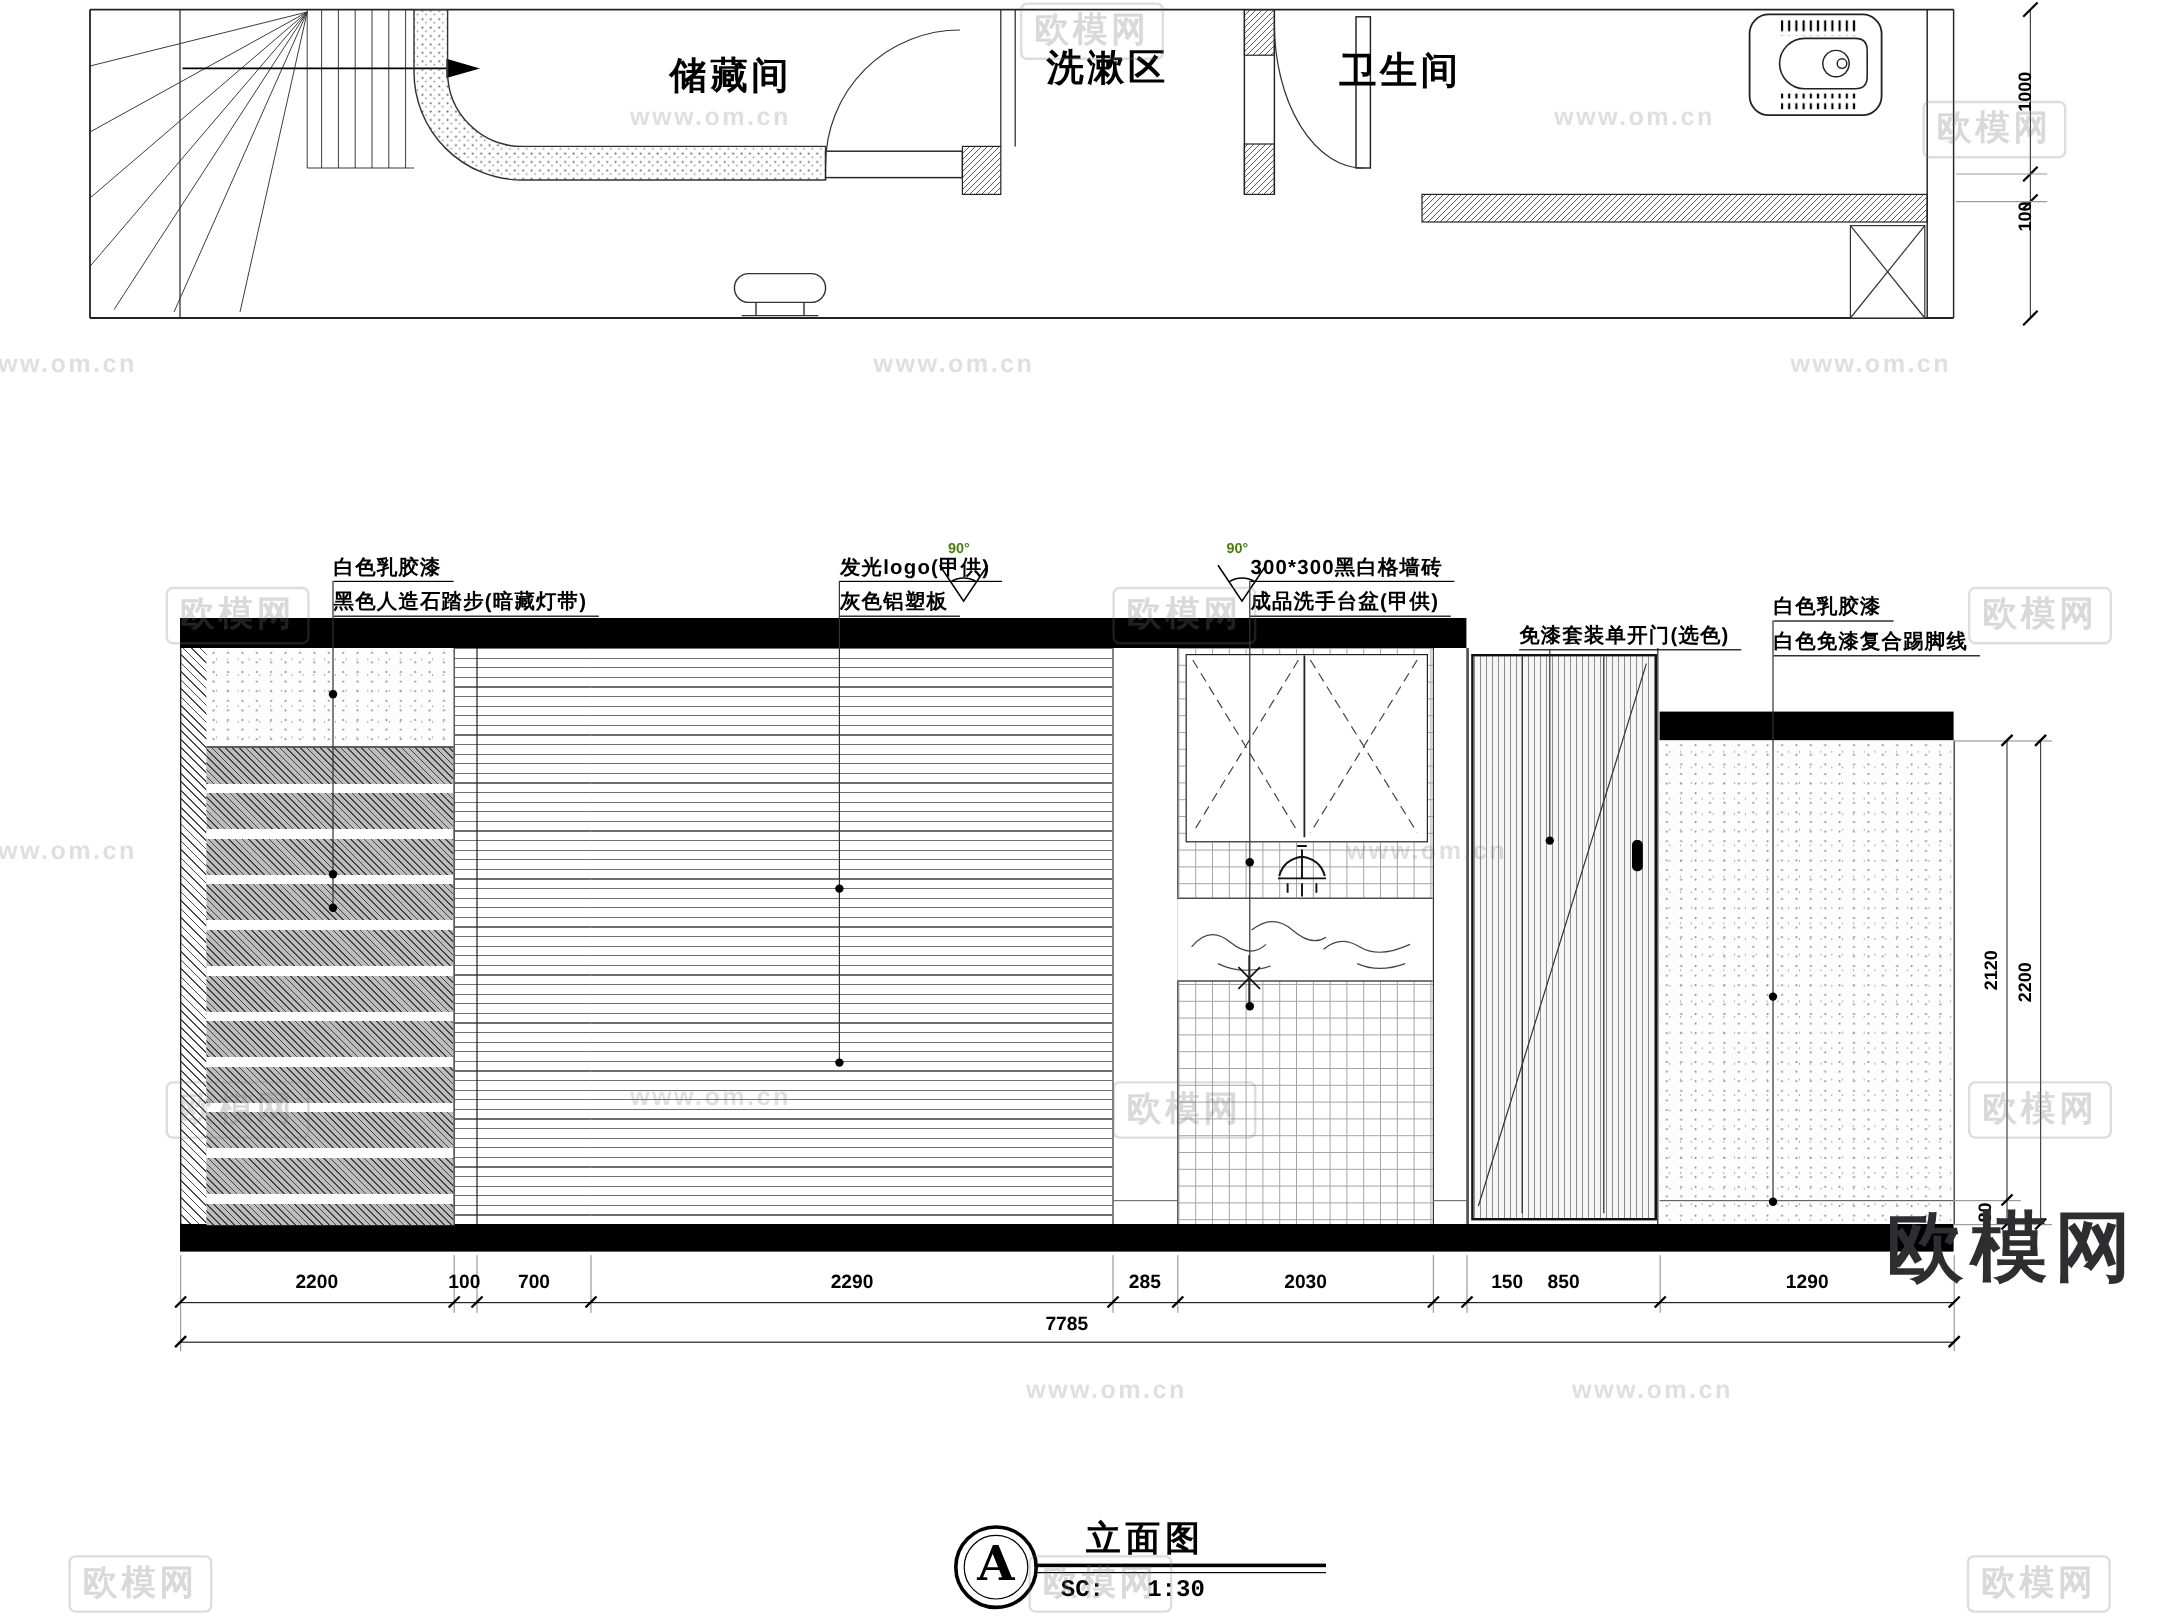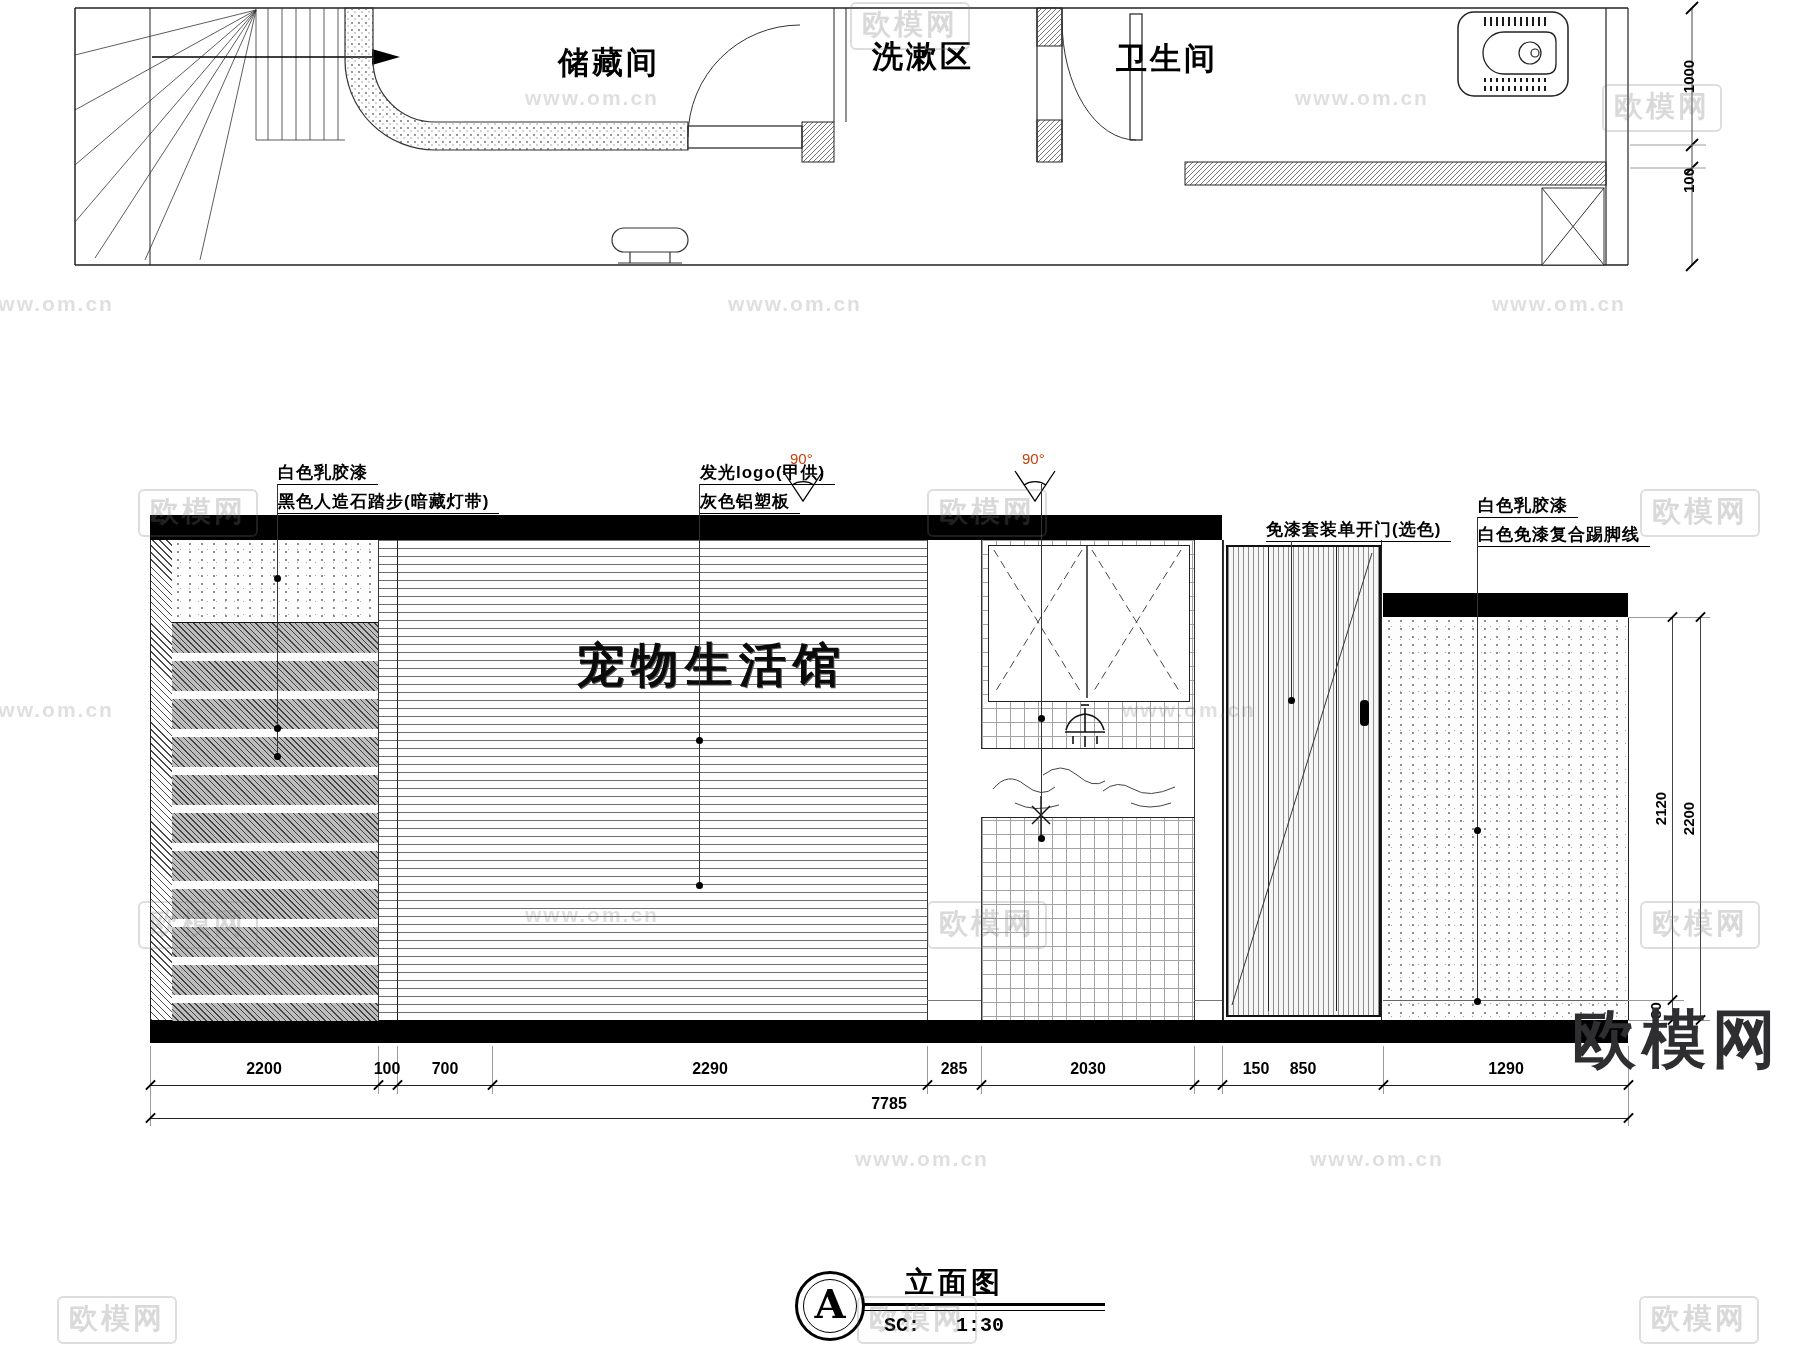--- a/index.html
+++ b/index.html
@@ -11,21 +11,21 @@
   .vline{position:absolute;background:#222;width:1px;}
   .lead{position:absolute;width:1px;background:#333;}
   .dot{position:absolute;width:7px;height:7px;background:#000;border-radius:50%;}
   .tick{position:absolute;width:13px;height:2px;background:#000;transform:rotate(-45deg);}
   .ext{position:absolute;width:1px;background:#9b9b9b;}
   .exth{position:absolute;height:1px;background:#9b9b9b;}
   
   .annblock{position:absolute;}
   .annline{display:block;font-size:17px;font-weight:bold;line-height:19px;letter-spacing:1px;
     border-bottom:1.5px solid #000;padding:0 10px 2px 0;width:max-content;margin-bottom:7px;color:#000;}
-  .angle{position:absolute;font-size:15px;font-weight:normal;color:#c2410c;}
+  .angle{position:absolute;font-size:12px;font-weight:bold;color:#4d7c0f;}
   
   .bar{position:absolute;background:#000;}
   .stipple{position:absolute;background-color:#fdfdfd;
     background-image:radial-gradient(circle,#8f8f8f .8px,transparent .95px),
                      radial-gradient(circle,#ababab .7px,transparent .85px);
     background-size:12px 8px,9px 13px;background-position:0 0,4px 3px;}
   .hatchL{position:absolute;background-image:repeating-linear-gradient(45deg,#4a4a4a 0 1px,transparent 1px 5px);
     border-left:1.5px solid #222;border-right:1px solid #222;background-color:#fff;}
   .steps{position:absolute;background-color:#bdbdbd;border-top:1.5px solid #111;border-right:1px solid #333;
     background-image:repeating-linear-gradient(180deg,transparent 0 30px,#fff 30px 38px),
@@ -168,20 +168,25 @@
   <div class="annblock" style="left:278px;top:463px">
     <span class="annline">白色乳胶漆</span>
     <span class="annline">黑色人造石踏步(暗藏灯带)</span>
     <span class="annline">烤漆珠光黑色铝塑板</span>
   </div>
   <div class="annblock" style="left:700px;top:463px">
     <span class="annline">发光logo(甲供)</span>
     <span class="annline">灰色铝塑板</span>
     <span class="annline">白色免漆复合踢脚线</span>
   </div>
+  <div class="annblock" style="left:1042px;top:463px">
+    <span class="annline">300*300黑白格墙砖</span>
+    <span class="annline">成品洗手台盆(甲供)</span>
+    <span class="annline">300*300黑白格墙砖</span>
+  </div>
   <div class="annblock" style="left:1266px;top:520px">
     <span class="annline">免漆套装单开门(选色)</span>
   </div>
   <div class="annblock" style="left:1478px;top:496px">
     <span class="annline">白色乳胶漆</span>
     <span class="annline">白色免漆复合踢脚线</span>
   </div>
 
   <div class="angle" style="left:790px;top:450px">90°</div>
   <svg class="abs" style="left:780px;top:468px" width="46" height="38" viewBox="0 0 46 38">
@@ -199,21 +204,20 @@
   <div class="bar" style="left:150px;top:1020px;width:1478px;height:23px"></div>
 
   <div class="hatchL" style="left:150px;top:540px;width:22px;height:480px"></div>
 
   <div class="stipple" style="left:172px;top:540px;width:206px;height:480px"></div>
   <div class="steps" style="left:172px;top:622px;width:206px;height:398px"></div>
 
   <div class="slats" style="left:378px;top:540px;width:114px;height:480px;border-left:1.5px solid #333;border-right:1.5px solid #333"></div>
   <div class="vline" style="left:397px;top:540px;height:480px"></div>
   <div class="slats" style="left:492px;top:540px;width:435px;height:480px"></div>
-  <div id="logo">宠物生活馆</div>
 
   <div class="whitesec" style="left:927px;top:540px;width:54px;height:480px"></div>
   <div class="hline" style="left:927px;top:1000px;width:54px;background:#777"></div>
 
   <div class="tiles" style="left:981px;top:540px;width:213px;height:480px"></div>
   <div class="abs" style="left:988px;top:545px;width:200px;height:155px;background:#fff;border:1.5px solid #222">
     <svg width="197" height="152" viewBox="0 0 197 152">
       <line x1="98" y1="0" x2="98" y2="152" stroke="#222" stroke-width="1.5"></line>
       <g stroke="#444" stroke-width="1" stroke-dasharray="8 5" fill="none">
         <line x1="5" y1="4" x2="93" y2="148"></line>

